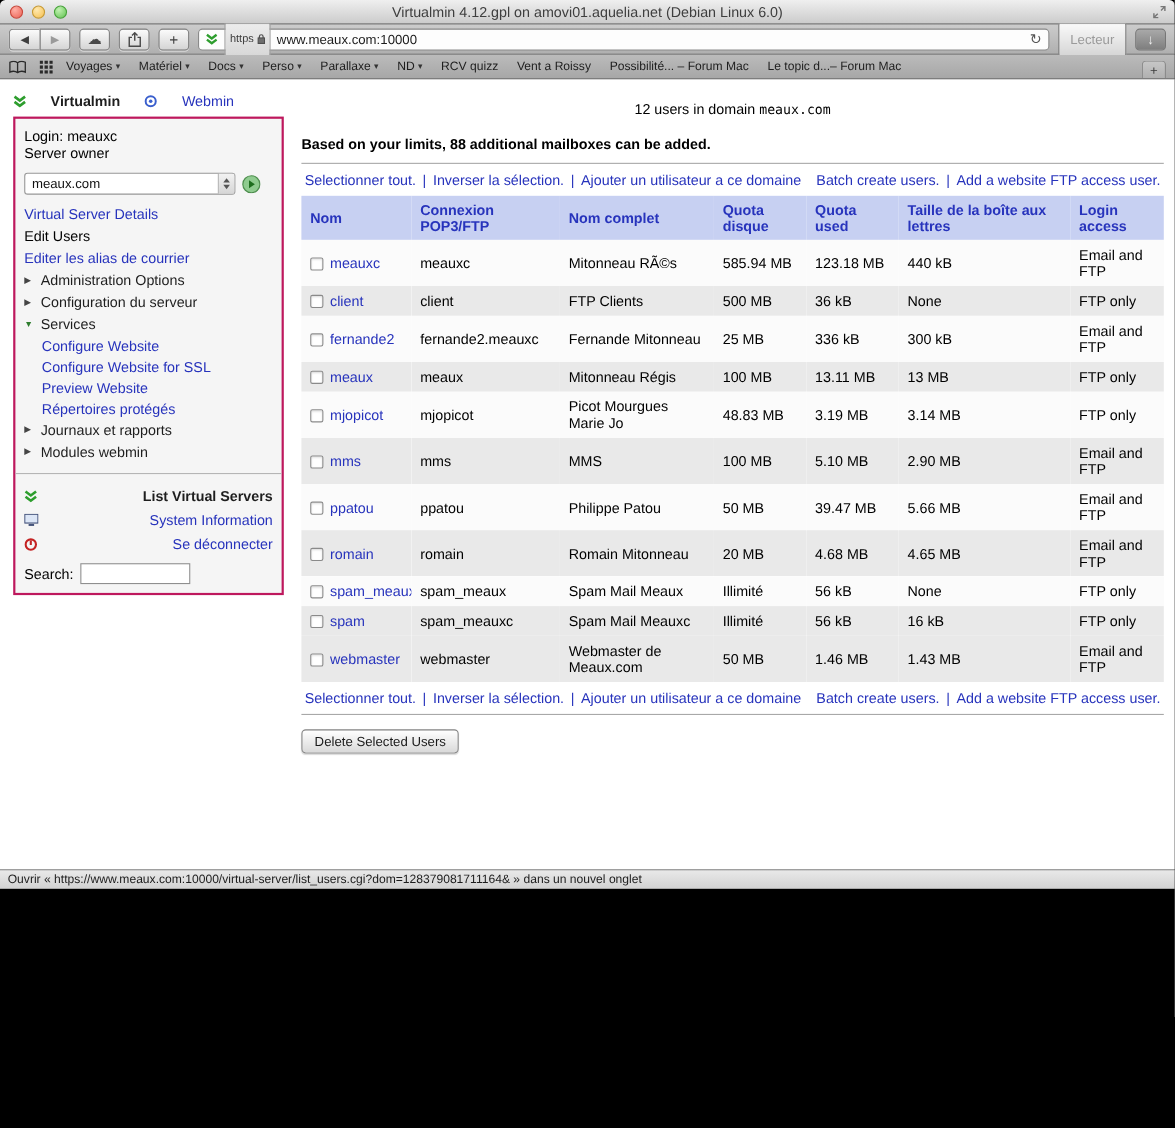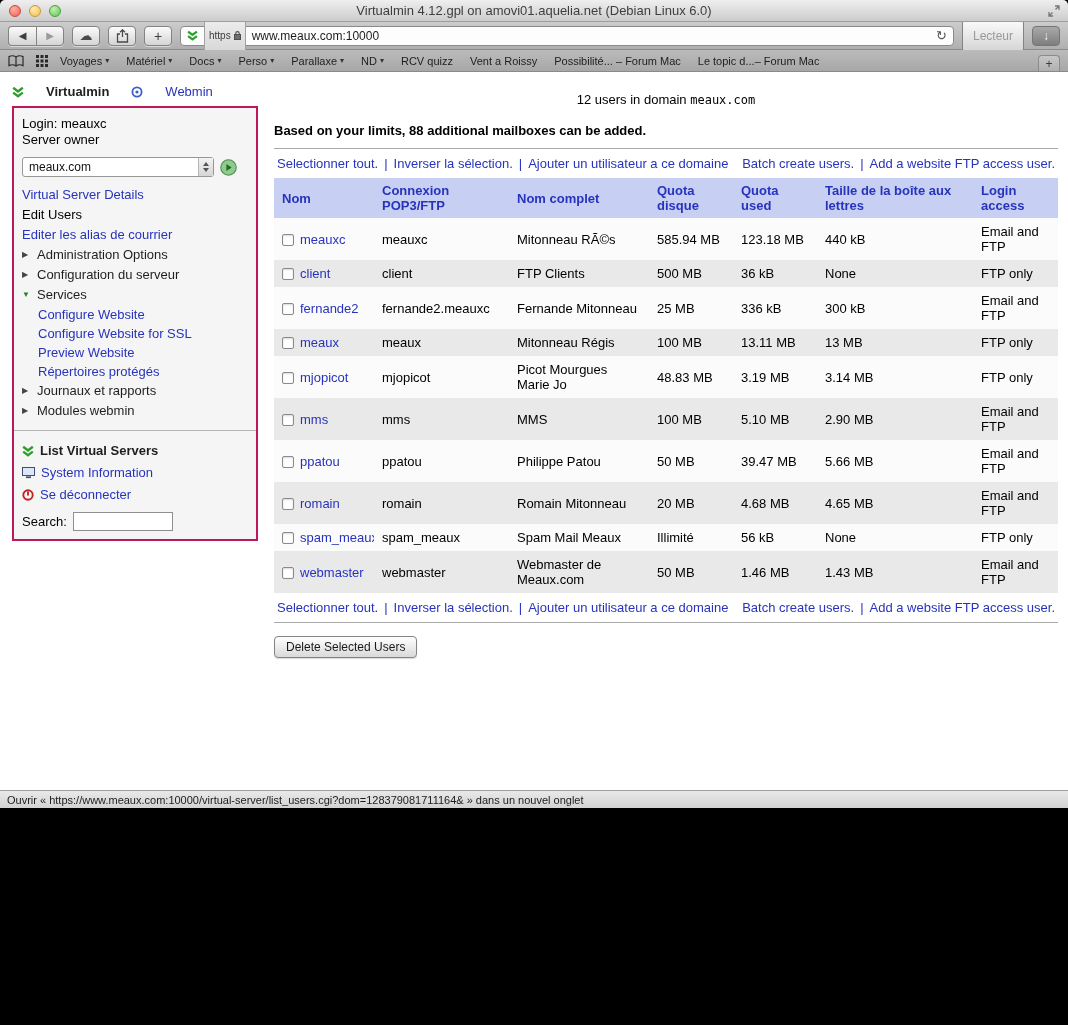--- a/index.html
+++ b/index.html
@@ -73,21 +73,21 @@
   .st-up   { width:0; height:0; border-left:3px solid transparent; border-right:3px solid transparent; border-bottom:4px solid #555; margin-bottom:2px; }
   .st-down { width:0; height:0; border-left:3px solid transparent; border-right:3px solid transparent; border-top:4px solid #555; }
   .menu-item { line-height:20px; display:flex; align-items:center; gap:5px; }
   .menu-label { color:var(--accent-link,#2733BC); }
   .menu-item.type-current .menu-label { color:#000; }
   .menu-item.type-collapsed .menu-label, .menu-item.type-expanded .menu-label { color:#1E1E1E; }
   .menu-arrow { font-size:8px; width:10px; color:#444; }
   .menu-arrow.expanded { color:#2E7D2E; }
   .menu-sub { line-height:19px; padding-left:16px; color:var(--accent-link,#2733BC); }
   .panel-divider { border-top:1px solid #B5B5B5; margin:9px -8px; }
-  .footer-item { display:flex; align-items:center; gap:6px; line-height:22px; color:var(--accent-link,#2733BC); }
+  .footer-item { display:flex; align-items:center; gap:6px; line-height:22px; color:var(--accent-link,#2733BC);justify-content:space-between; }
   .footer-item.bold-row { color:#1E1E1E; font-weight:bold; }
   .search-row { display:flex; align-items:center; gap:6px; margin-top:6px; }
   .search-row input { width:100px; height:19px; border:1px solid #8F8F8F; font-size:12px; padding:0 3px;
                       font-family:"Liberation Sans",sans-serif; }
 
   
   .main { flex:1; padding:12px 10px 0 12px; }
   .page-title { text-align:center; font-size:24px; font-weight:bold; color:#353535; }
   .page-sub { text-align:center; font-size:13px; color:#000; margin-top:8px; }
   .tt { font-family:"DejaVu Sans Mono", monospace; font-size:12px; }
@@ -477,20 +477,29 @@
             <tr class="row-odd">
               <td class="cell-name"><span class="checkbox"></span><a class="name-link">spam_meaux</a></td>
               <td>spam_meaux</td>
               <td>Spam Mail Meaux</td>
               <td>Illimité</td>
               <td>56 kB</td>
               <td>None</td>
               <td>FTP only</td>
             </tr>
             <tr class="row-even">
+              <td class="cell-name"><span class="checkbox"></span><a class="name-link">spam</a></td>
+              <td>spam_meauxc</td>
+              <td>Spam Mail Meauxc</td>
+              <td>Illimité</td>
+              <td>56 kB</td>
+              <td>16 kB</td>
+              <td>FTP only</td>
+            </tr>
+            <tr class="row-even">
               <td class="cell-name"><span class="checkbox"></span><a class="name-link">webmaster</a></td>
               <td>webmaster</td>
               <td>Webmaster de Meaux.com</td>
               <td>50 MB</td>
               <td>1.46 MB</td>
               <td>1.43 MB</td>
               <td>Email and FTP</td>
             </tr>
           </tbody>
       </table>

